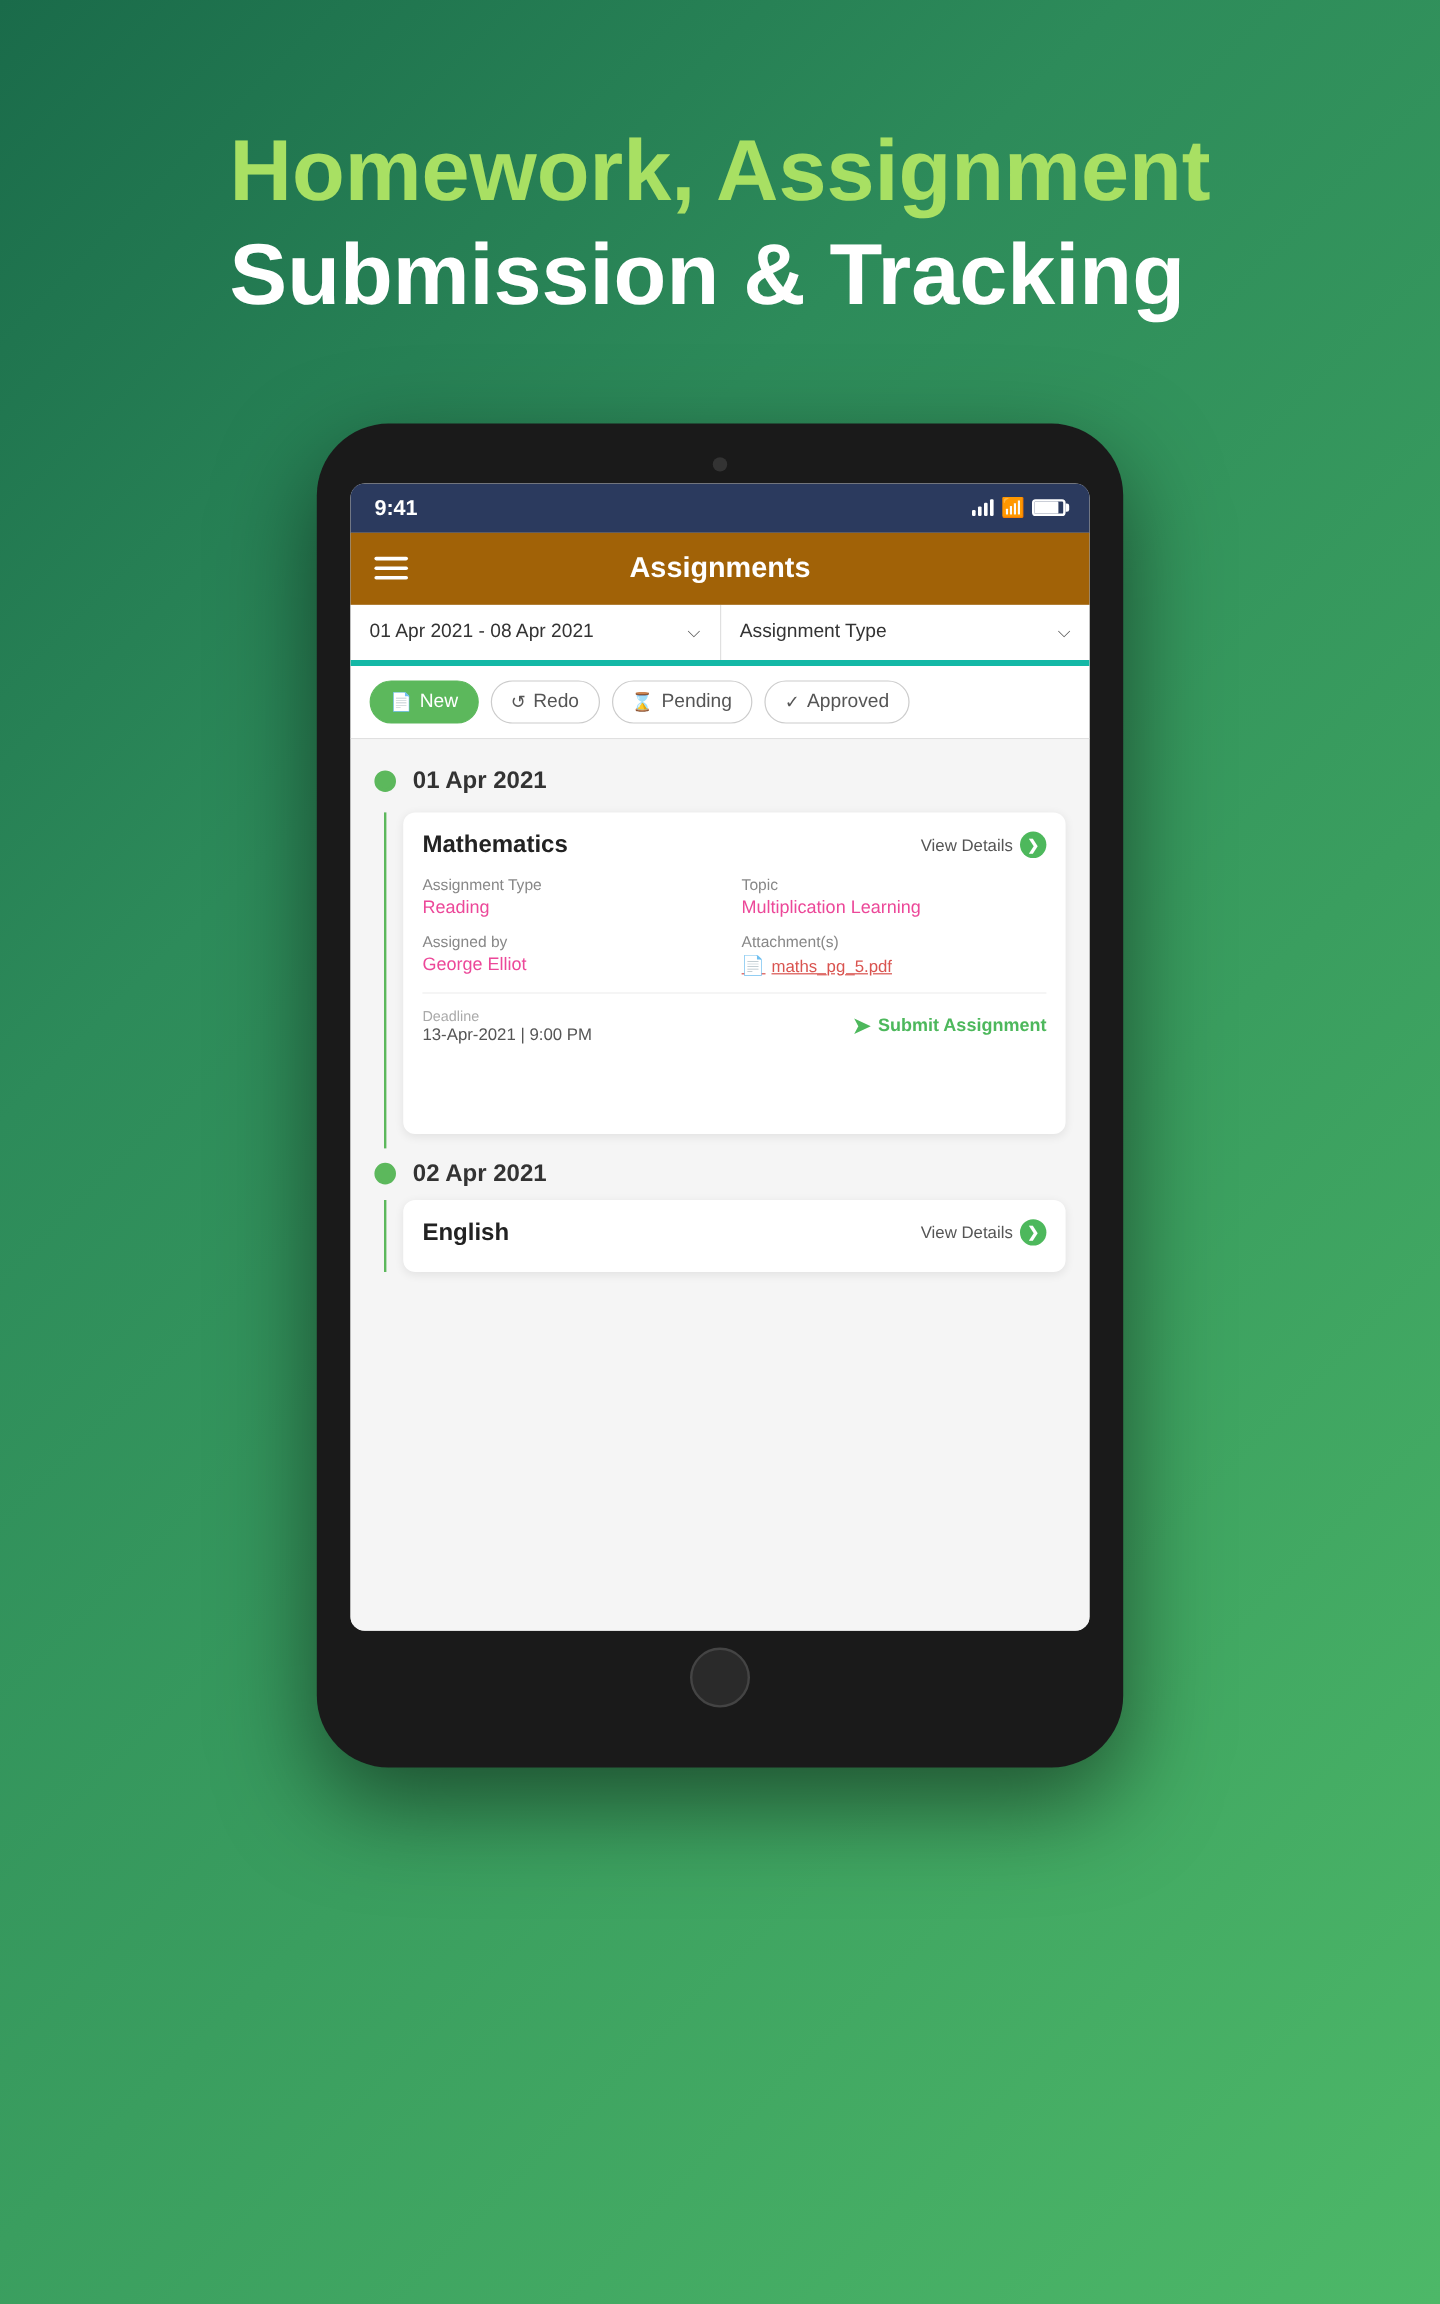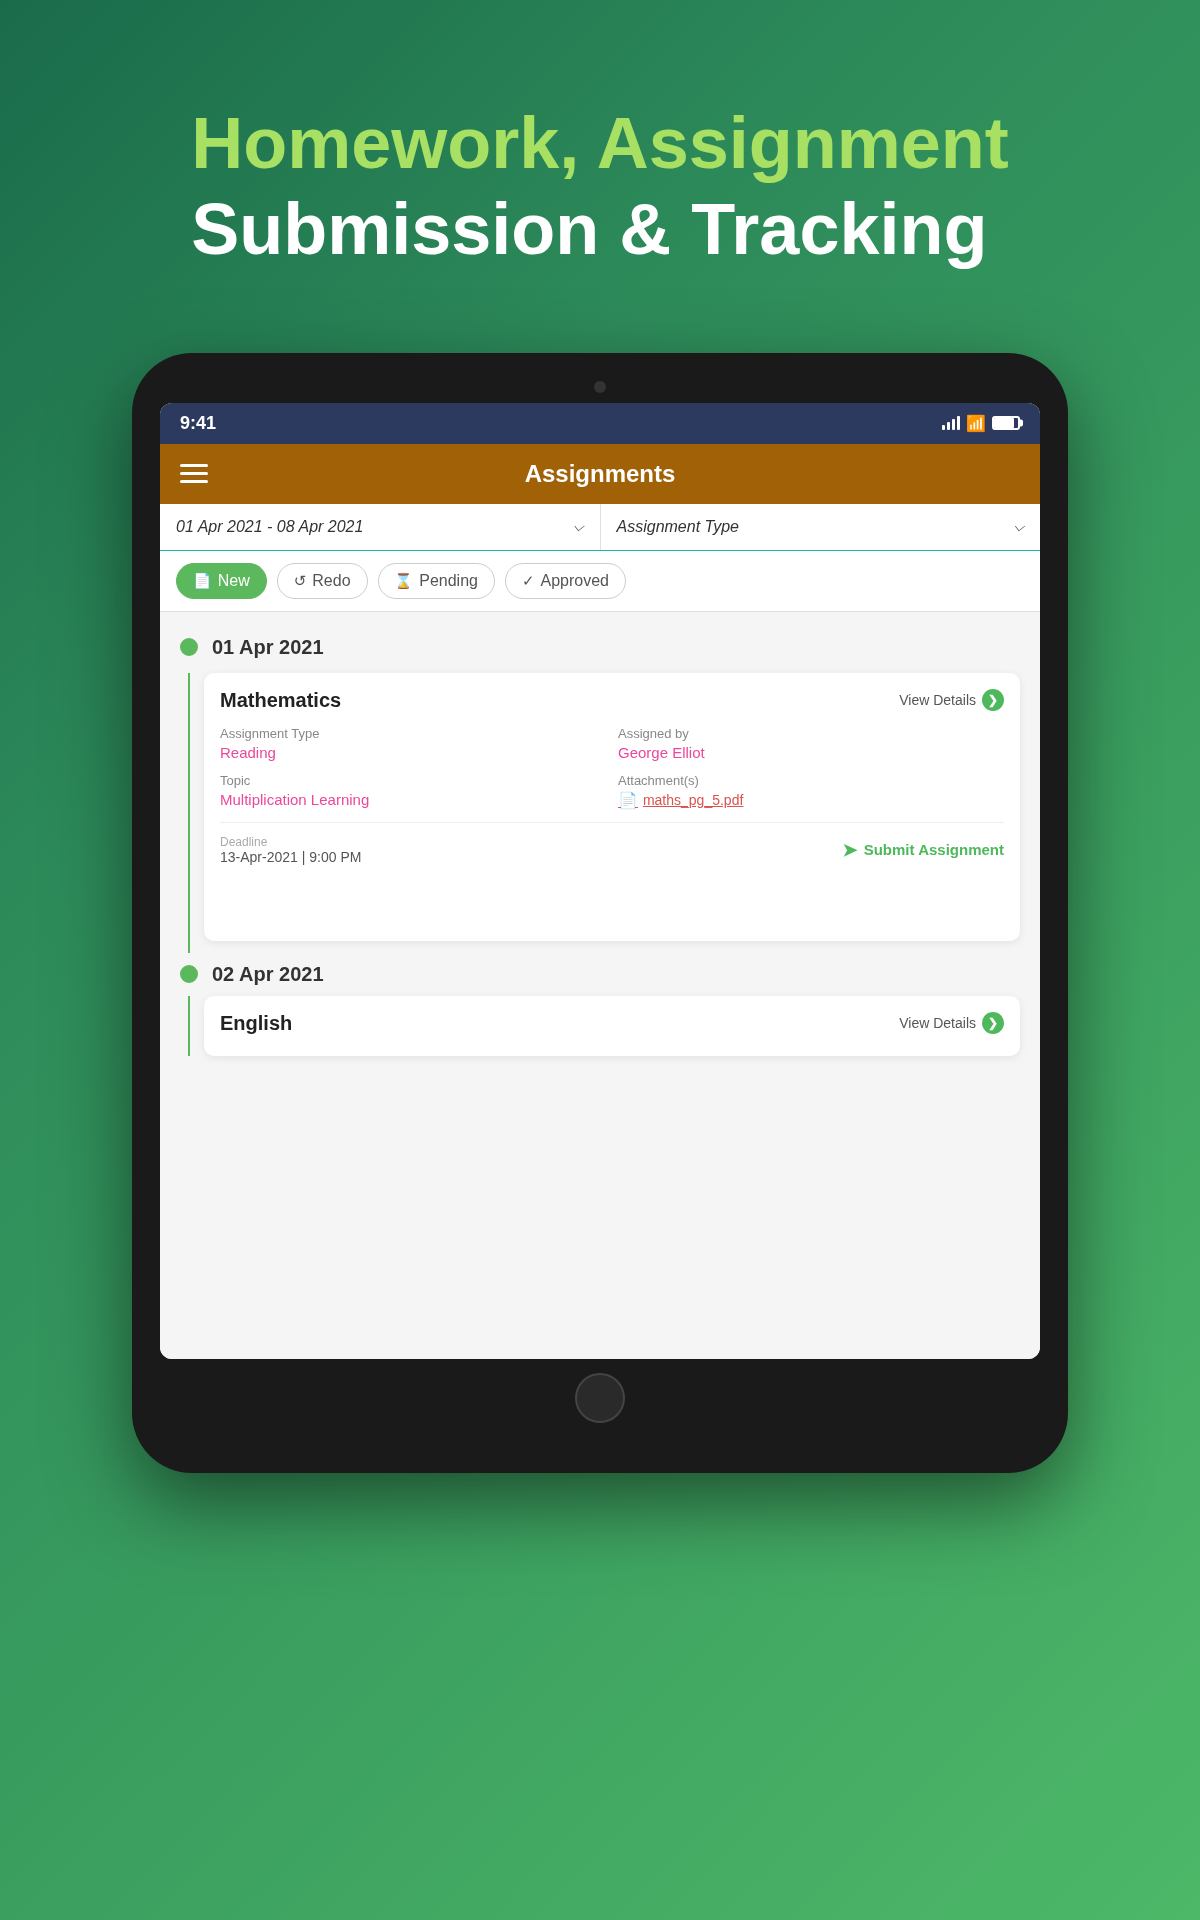--- a/index.html
+++ b/index.html
@@ -28,21 +28,21 @@
     }
 
     .hero-title .line2 {
       font-size: 72px;
       font-weight: 800;
       color: #ffffff;
     }
 
     .tablet-wrapper {
       margin-top: 80px;
-      width: 936px;
+      width: 672px;
       height: 1120px;
       background: #1a1a1a;
       border-radius: 60px;
       padding: 28px 28px 50px 28px;
       box-shadow: 0 30px 80px rgba(0,0,0,0.5);
       position: relative;
       display: flex;
       flex-direction: column;
       align-items: center;
     }
@@ -175,23 +175,22 @@
     .app-title {
       color: white;
       font-size: 24px;
       font-weight: 600;
     }
 
     
     .filter-bar {
       background: white;
       display: flex;
-      border-bottom: 1px solid #14b8a6;
-      flex-shrink: 0;
-      font-style: italic;
+      border-bottom: 5px solid #14b8a6;
+      flex-shrink: 0;
     }
 
     .filter-date, .filter-type {
       flex: 1;
       display: flex;
       align-items: center;
       justify-content: space-between;
       padding: 14px 16px;
       font-size: 16px;
       color: #333;
@@ -516,26 +515,26 @@
                 <div class="view-details-arrow">❯</div>
               </div>
             </div>
 
             <div class="card-fields">
               <div>
                 <div class="field-label">Assignment Type</div>
                 <div class="field-value">Reading</div>
               </div>
               <div>
+                <div class="field-label">Topic</div>
+                <div class="field-value">Multiplication Learning</div>
+              </div>
+              <div>
                 <div class="field-label">Assigned by</div>
                 <div class="field-value">George Elliot</div>
-              </div>
-              <div>
-                <div class="field-label">Topic</div>
-                <div class="field-value">Multiplication Learning</div>
               </div>
               <div>
                 <div class="field-label">Attachment(s)</div>
                 <div class="field-value link">
                   <span class="pdf-icon">📄</span>
                   <span>maths_pg_5.pdf</span>
                 </div>
               </div>
             </div>
 

